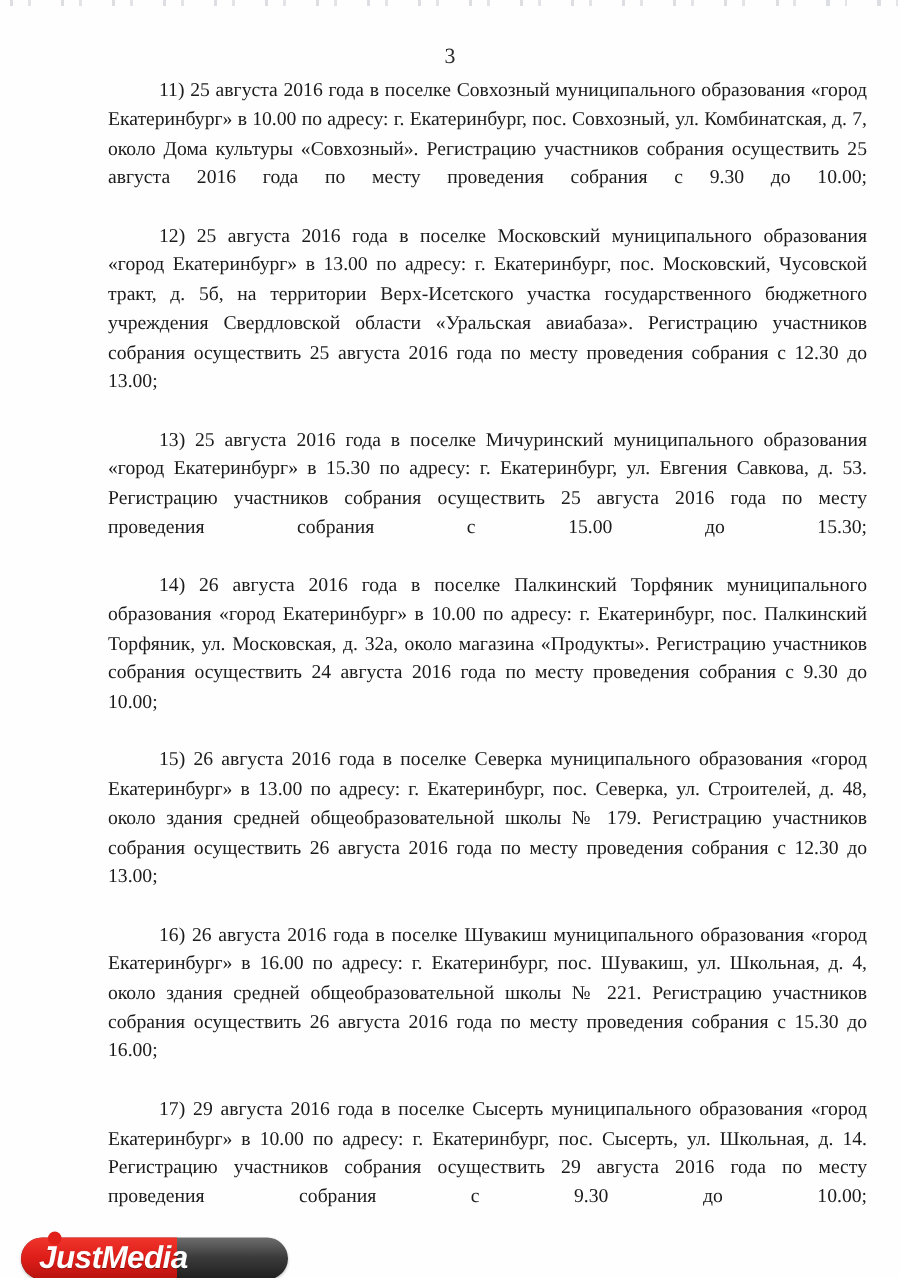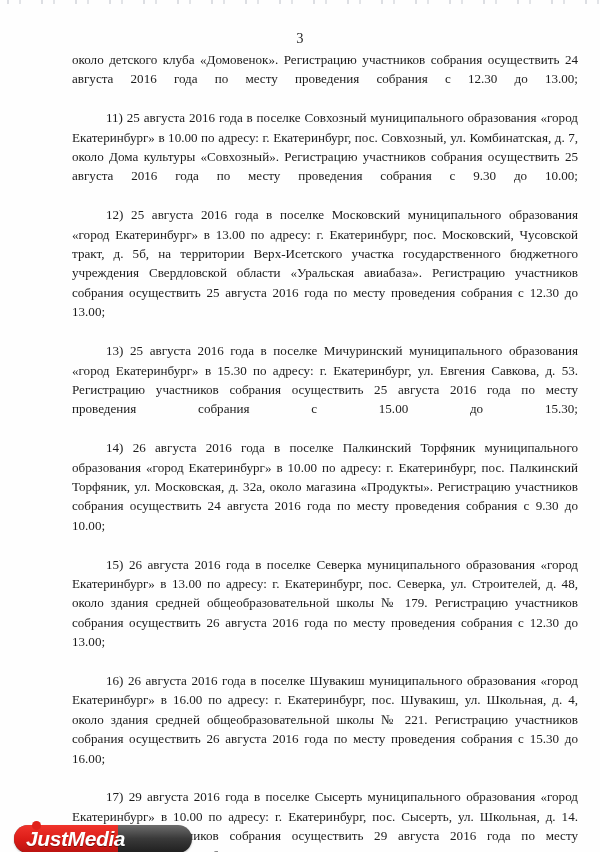--- a/index.html
+++ b/index.html
@@ -143,21 +143,20 @@
 </head>
 <body>
 
 <div class="scan-edge"></div>
 
 <div class="page">
 
   <div class="page-number">3</div>
 
   <div class="body-text">
-    <p class="para">около детского клуба «Домовенок». Регистрацию участников собрания осуществить 24 августа 2016 года по месту проведения собрания с 12.30 до 13.00;</p>
     <p class="para indent">11) 25 августа 2016 года в поселке Совхозный муниципального образования «город Екатеринбург» в 10.00 по адресу: г. Екатеринбург, пос. Совхозный, ул. Комбинатская, д. 7, около Дома культуры «Совхозный». Регистрацию участников собрания осуществить 25 августа 2016 года по месту проведения собрания с 9.30 до 10.00;</p>
     <p class="para indent">12) 25 августа 2016 года в поселке Московский муниципального образования «город Екатеринбург» в 13.00 по адресу: г. Екатеринбург, пос. Московский, Чусовской тракт, д. 5б, на территории Верх-Исетского участка государственного бюджетного учреждения Свердловской области «Уральская авиабаза». Регистрацию участников собрания осуществить 25 августа 2016 года по месту проведения собрания с 12.30 до 13.00;</p>
     <p class="para indent">13) 25 августа 2016 года в поселке Мичуринский муниципального образования «город Екатеринбург» в 15.30 по адресу: г. Екатеринбург, ул. Евгения Савкова, д. 53. Регистрацию участников собрания осуществить 25 августа 2016 года по месту проведения собрания с 15.00 до 15.30;</p>
     <p class="para indent">14) 26 августа 2016 года в поселке Палкинский Торфяник муниципального образования «город Екатеринбург» в 10.00 по адресу: г. Екатеринбург, пос. Палкинский Торфяник, ул. Московская, д. 32а, около магазина «Продукты». Регистрацию участников собрания осуществить 24 августа 2016 года по месту проведения собрания с 9.30 до 10.00;</p>
     <p class="para indent">15) 26 августа 2016 года в поселке Северка муниципального образования «город Екатеринбург» в 13.00 по адресу: г. Екатеринбург, пос. Северка, ул. Строителей, д. 48, около здания средней общеобразовательной школы № 179. Регистрацию участников собрания осуществить 26 августа 2016 года по месту проведения собрания с 12.30 до 13.00;</p>
     <p class="para indent">16) 26 августа 2016 года в поселке Шувакиш муниципального образования «город Екатеринбург» в 16.00 по адресу: г. Екатеринбург, пос. Шувакиш, ул. Школьная, д. 4, около здания средней общеобразовательной школы № 221. Регистрацию участников собрания осуществить 26 августа 2016 года по месту проведения собрания с 15.30 до 16.00;</p>
     <p class="para indent">17) 29 августа 2016 года в поселке Сысерть муниципального образования «город Екатеринбург» в 10.00 по адресу: г. Екатеринбург, пос. Сысерть, ул. Школьная, д. 14. Регистрацию участников собрания осуществить 29 августа 2016 года по месту проведения собрания с 9.30 до 10.00;</p>
 
   </div>
 

